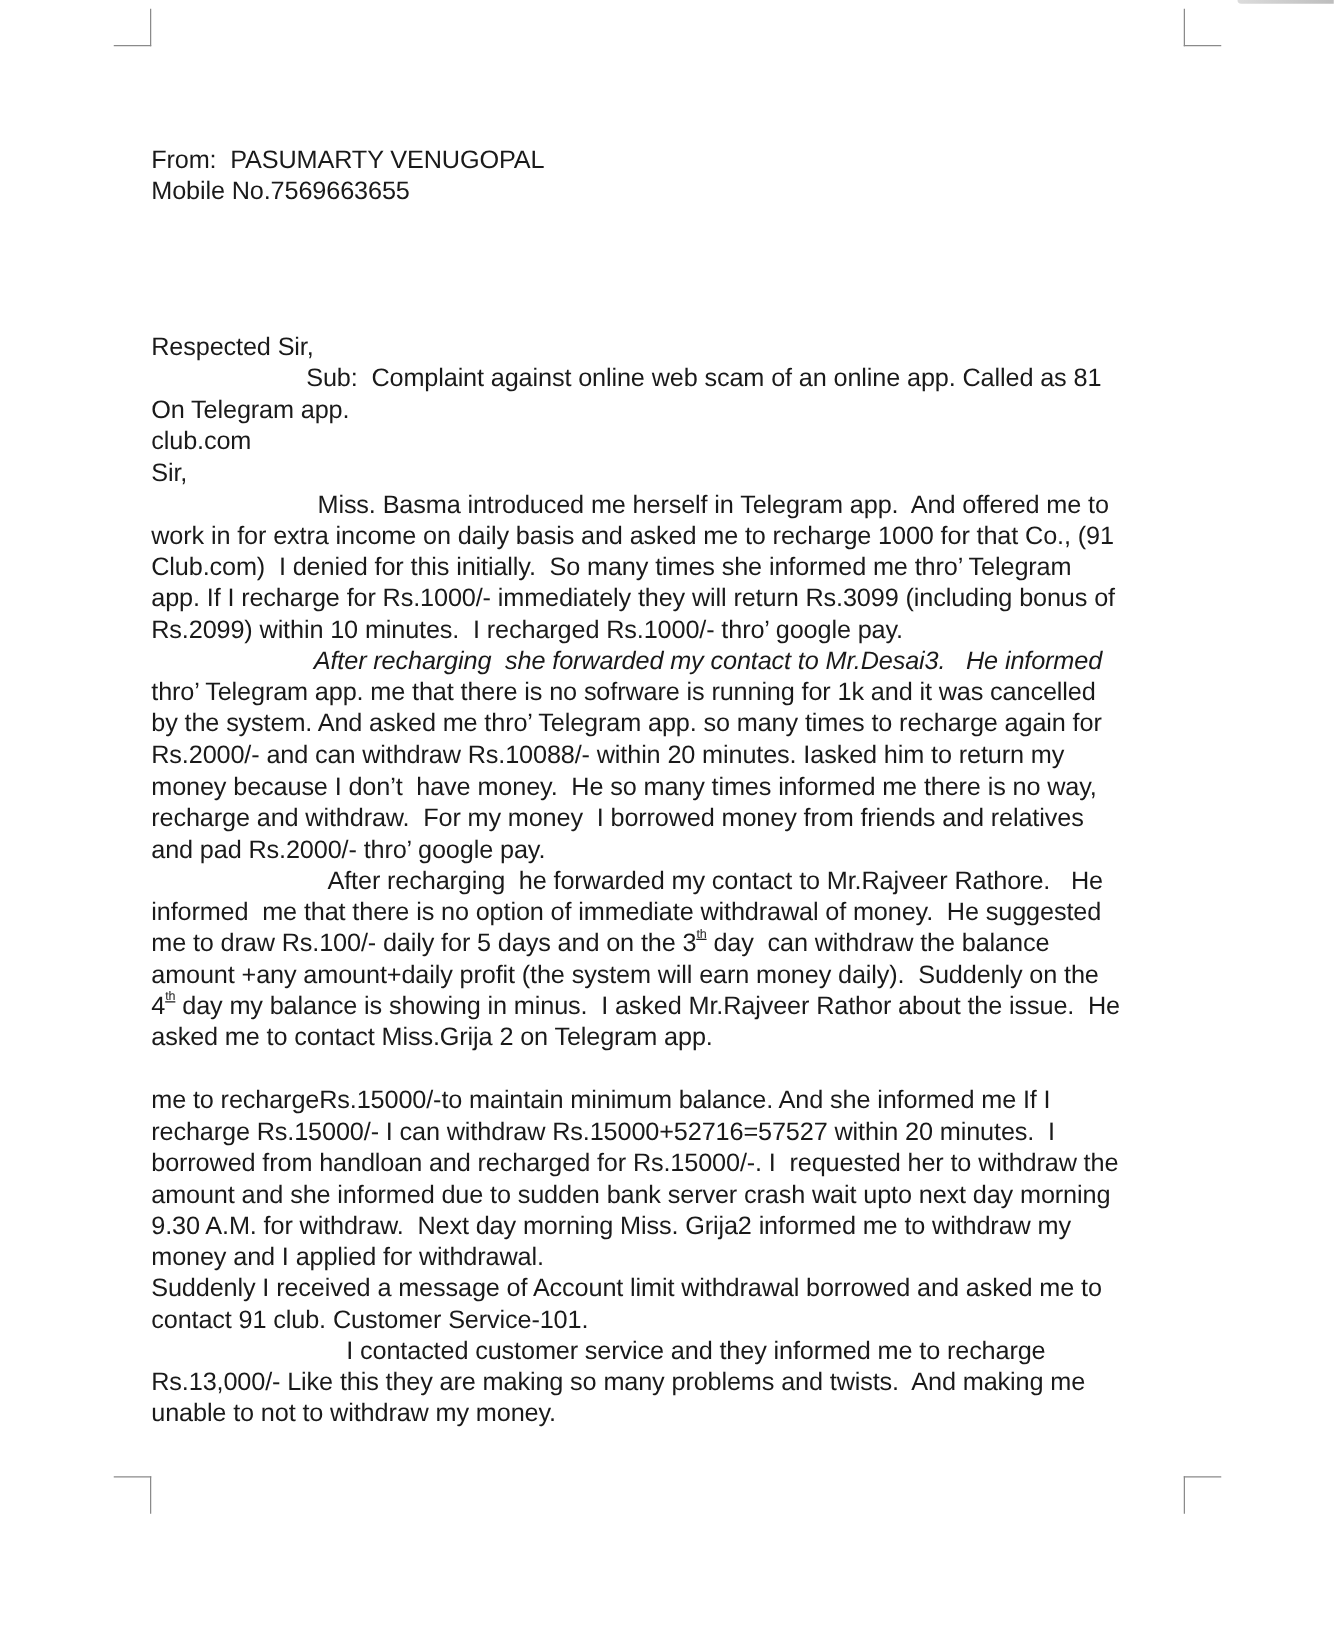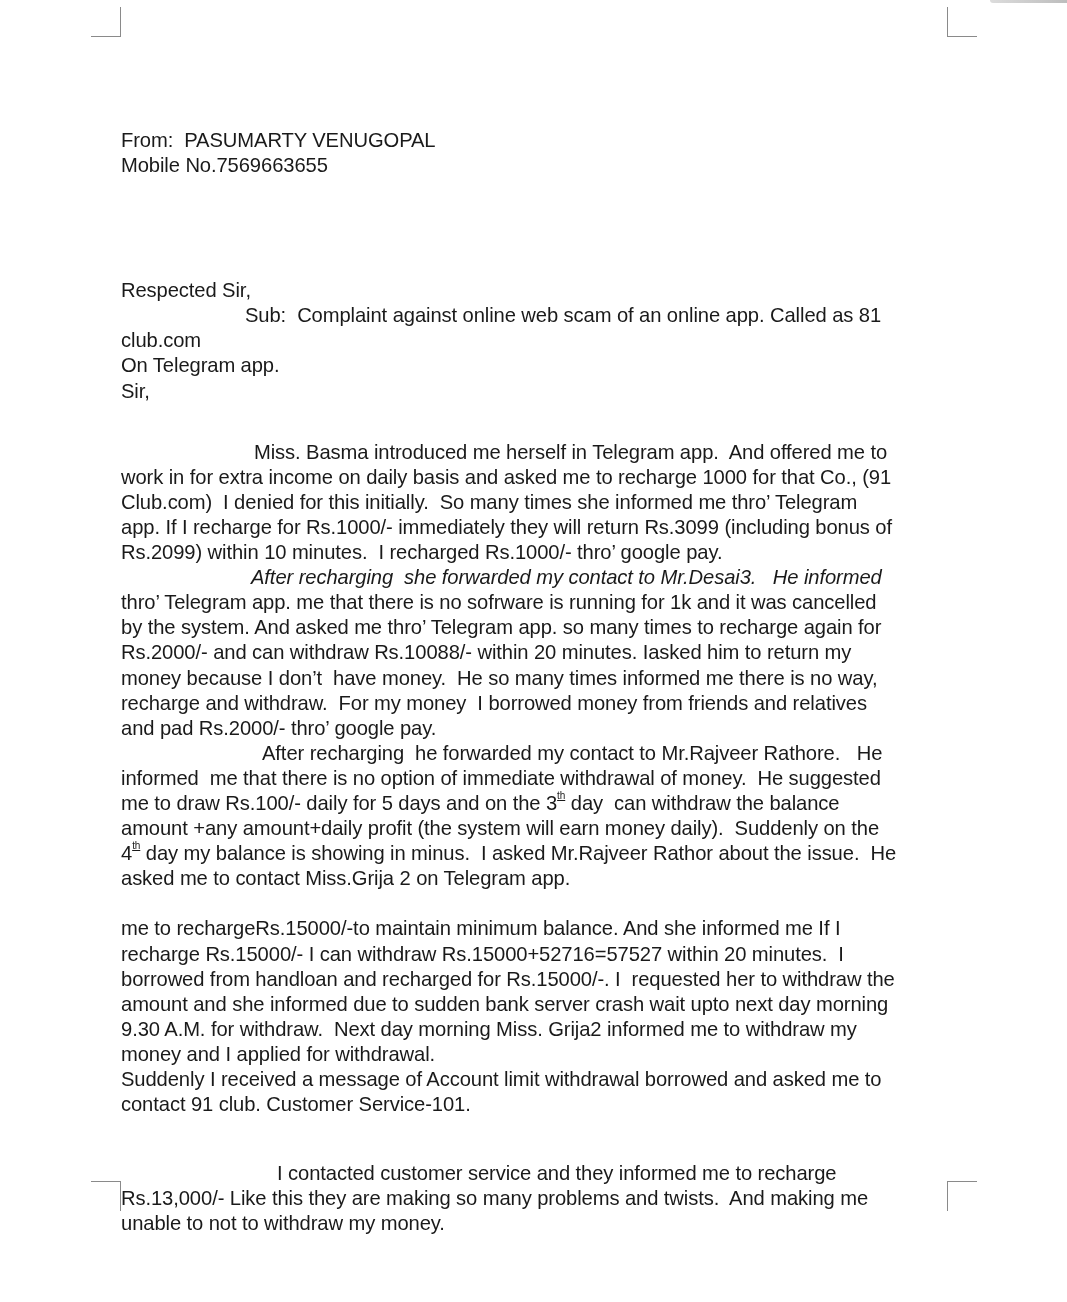--- a/index.html
+++ b/index.html
@@ -33,34 +33,34 @@
       border-width: 0;
     }
     .crop.tl { left: 91px; top: 7px; border-right-width: 1px; border-bottom-width: 1px; }
     .crop.tr { left: 947px; top: 7px; border-left-width: 1px; border-bottom-width: 1px; }
     .crop.bl { left: 91px; top: 1181px; border-right-width: 1px; border-top-width: 1px; }
     .crop.br { left: 947px; top: 1181px; border-left-width: 1px; border-top-width: 1px; }
 
     .doc {
       position: absolute;
       left: 121px;
-      top: 128px;
+      top: 116px;
       width: 822px;
       font-size: 20.2px;
       line-height: 25.1px;
       letter-spacing: -0.1px;
     }
     .line { white-space: pre; display: block; min-height: 25.1px; }
     .p { display: block; }
     .indent-sub { padding-left: 124px; }
-    .indent-1 { padding-left: 133px; margin-top: 36px; }
+    .indent-1 { padding-left: 133px; }
     .indent-2 { padding-left: 130px; font-style: italic; }
     .indent-3 { padding-left: 141px; }
     .indent-4 { padding-left: 147px; }
-    .indent-5 { padding-left: 156px; margin-top: 44px; }
+    .indent-5 { padding-left: 156px; }
     sup {
       font-size: 10px;
       line-height: 0;
       vertical-align: 11px;
       text-decoration: underline;
     }
     .gap-header { height: 100px; }
     .gap-section { height: 25.1px; }
   </style>
 </head>
@@ -78,22 +78,22 @@
     <span class="line">From:  PASUMARTY VENUGOPAL</span>
     <span class="line">Mobile No.7569663655</span>
   </div>
 
   <div class="gap-header"></div>
 
   <span class="line">Respected Sir,</span>
 
   <div class="p">
     <span class="line indent-sub">Sub:  Complaint against online web scam of an online app. Called as 81</span>
+    <span class="line">On Telegram app.</span>
     <span class="line">club.com</span>
-    <span class="line">On Telegram app.</span>
   </div>
 
   <span class="line">Sir,</span>
 
   <div class="p">
     <span class="line indent-1">Miss. Basma introduced me herself in Telegram app.  And offered me to</span>
     <span class="line">work in for extra income on daily basis and asked me to recharge 1000 for that Co., (91</span>
     <span class="line">Club.com)  I denied for this initially.  So many times she informed me thro’ Telegram</span>
     <span class="line">app. If I recharge for Rs.1000/- immediately they will return Rs.3099 (including bonus of</span>
     <span class="line">Rs.2099) within 10 minutes.  I recharged Rs.1000/- thro’ google pay.</span>

